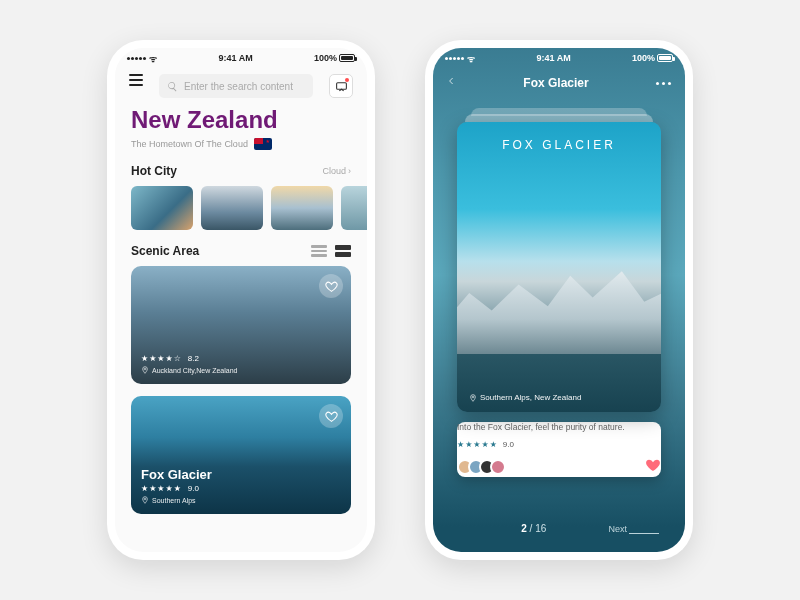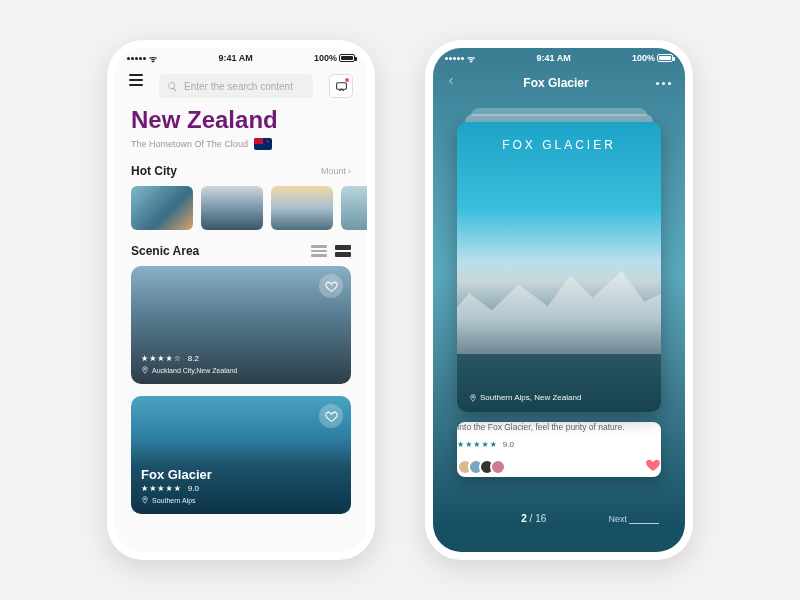--- a/index.html
+++ b/index.html
@@ -139,21 +139,21 @@
   .desc-card .rating { display:flex; align-items:center; gap:5px; margin-top:6px; font-size:8px; color:#555;}
   .desc-card .rating .stars { color:#2b7a90; font-size:8px; }
   .desc-card .bottom { display:flex; justify-content:space-between; align-items:center; margin-top:8px;}
   .avatars { display:flex;}
   .avatars span { width:16px; height:16px; border-radius:50%; border:2px solid #fff; margin-left:-5px;}
   .avatars span:first-child{ margin-left:0;}
   .av1{background:#e0b890;} .av2{background:#7aa5c2;} .av3{background:#333;} .av4{background:#d47a8e;}
   .heart-btn svg { width:16px; height:16px; fill:#ff6b7a; }
 
   .pager {
-    position:absolute; bottom:28px; left:0; right:0;
+    position:absolute; bottom:18px; left:0; right:0;
     display:flex; justify-content:space-between; align-items:center;
     padding: 0 26px;
     color:#cce0e6; font-size:10px;
   }
   .pager .center { font-size:10px;}
   .pager .center b { color:#fff; font-weight:600;}
   .pager .next { display:flex; align-items:flex-end; font-size:9px; opacity:0.9; gap:2px;}
   .pager .next .ul { width:30px; height:1px; background:#cce0e6;}
   .pin-svg { width:8px; height:8px; fill:none; stroke:currentColor; stroke-width:2;}
 </style>
@@ -207,21 +207,21 @@
       <h1>New Zealand</h1>
       <div class="sub">
         <span>The Hometown Of The Cloud</span>
         <div class="flag"></div>
       </div>
     </div>
 
     <div class="section-row">
       <h2>Hot City</h2>
       <div class="more">
-        <span>Mount</span>
+        <span>Cloud</span>
         <span>›</span>
       </div>
     </div>
     <div class="hot-strip">
       <div class="thumb t1"></div>
       <div class="thumb t2"></div>
       <div class="thumb t3"></div>
       <div class="thumb t4"></div>
     </div>
 

